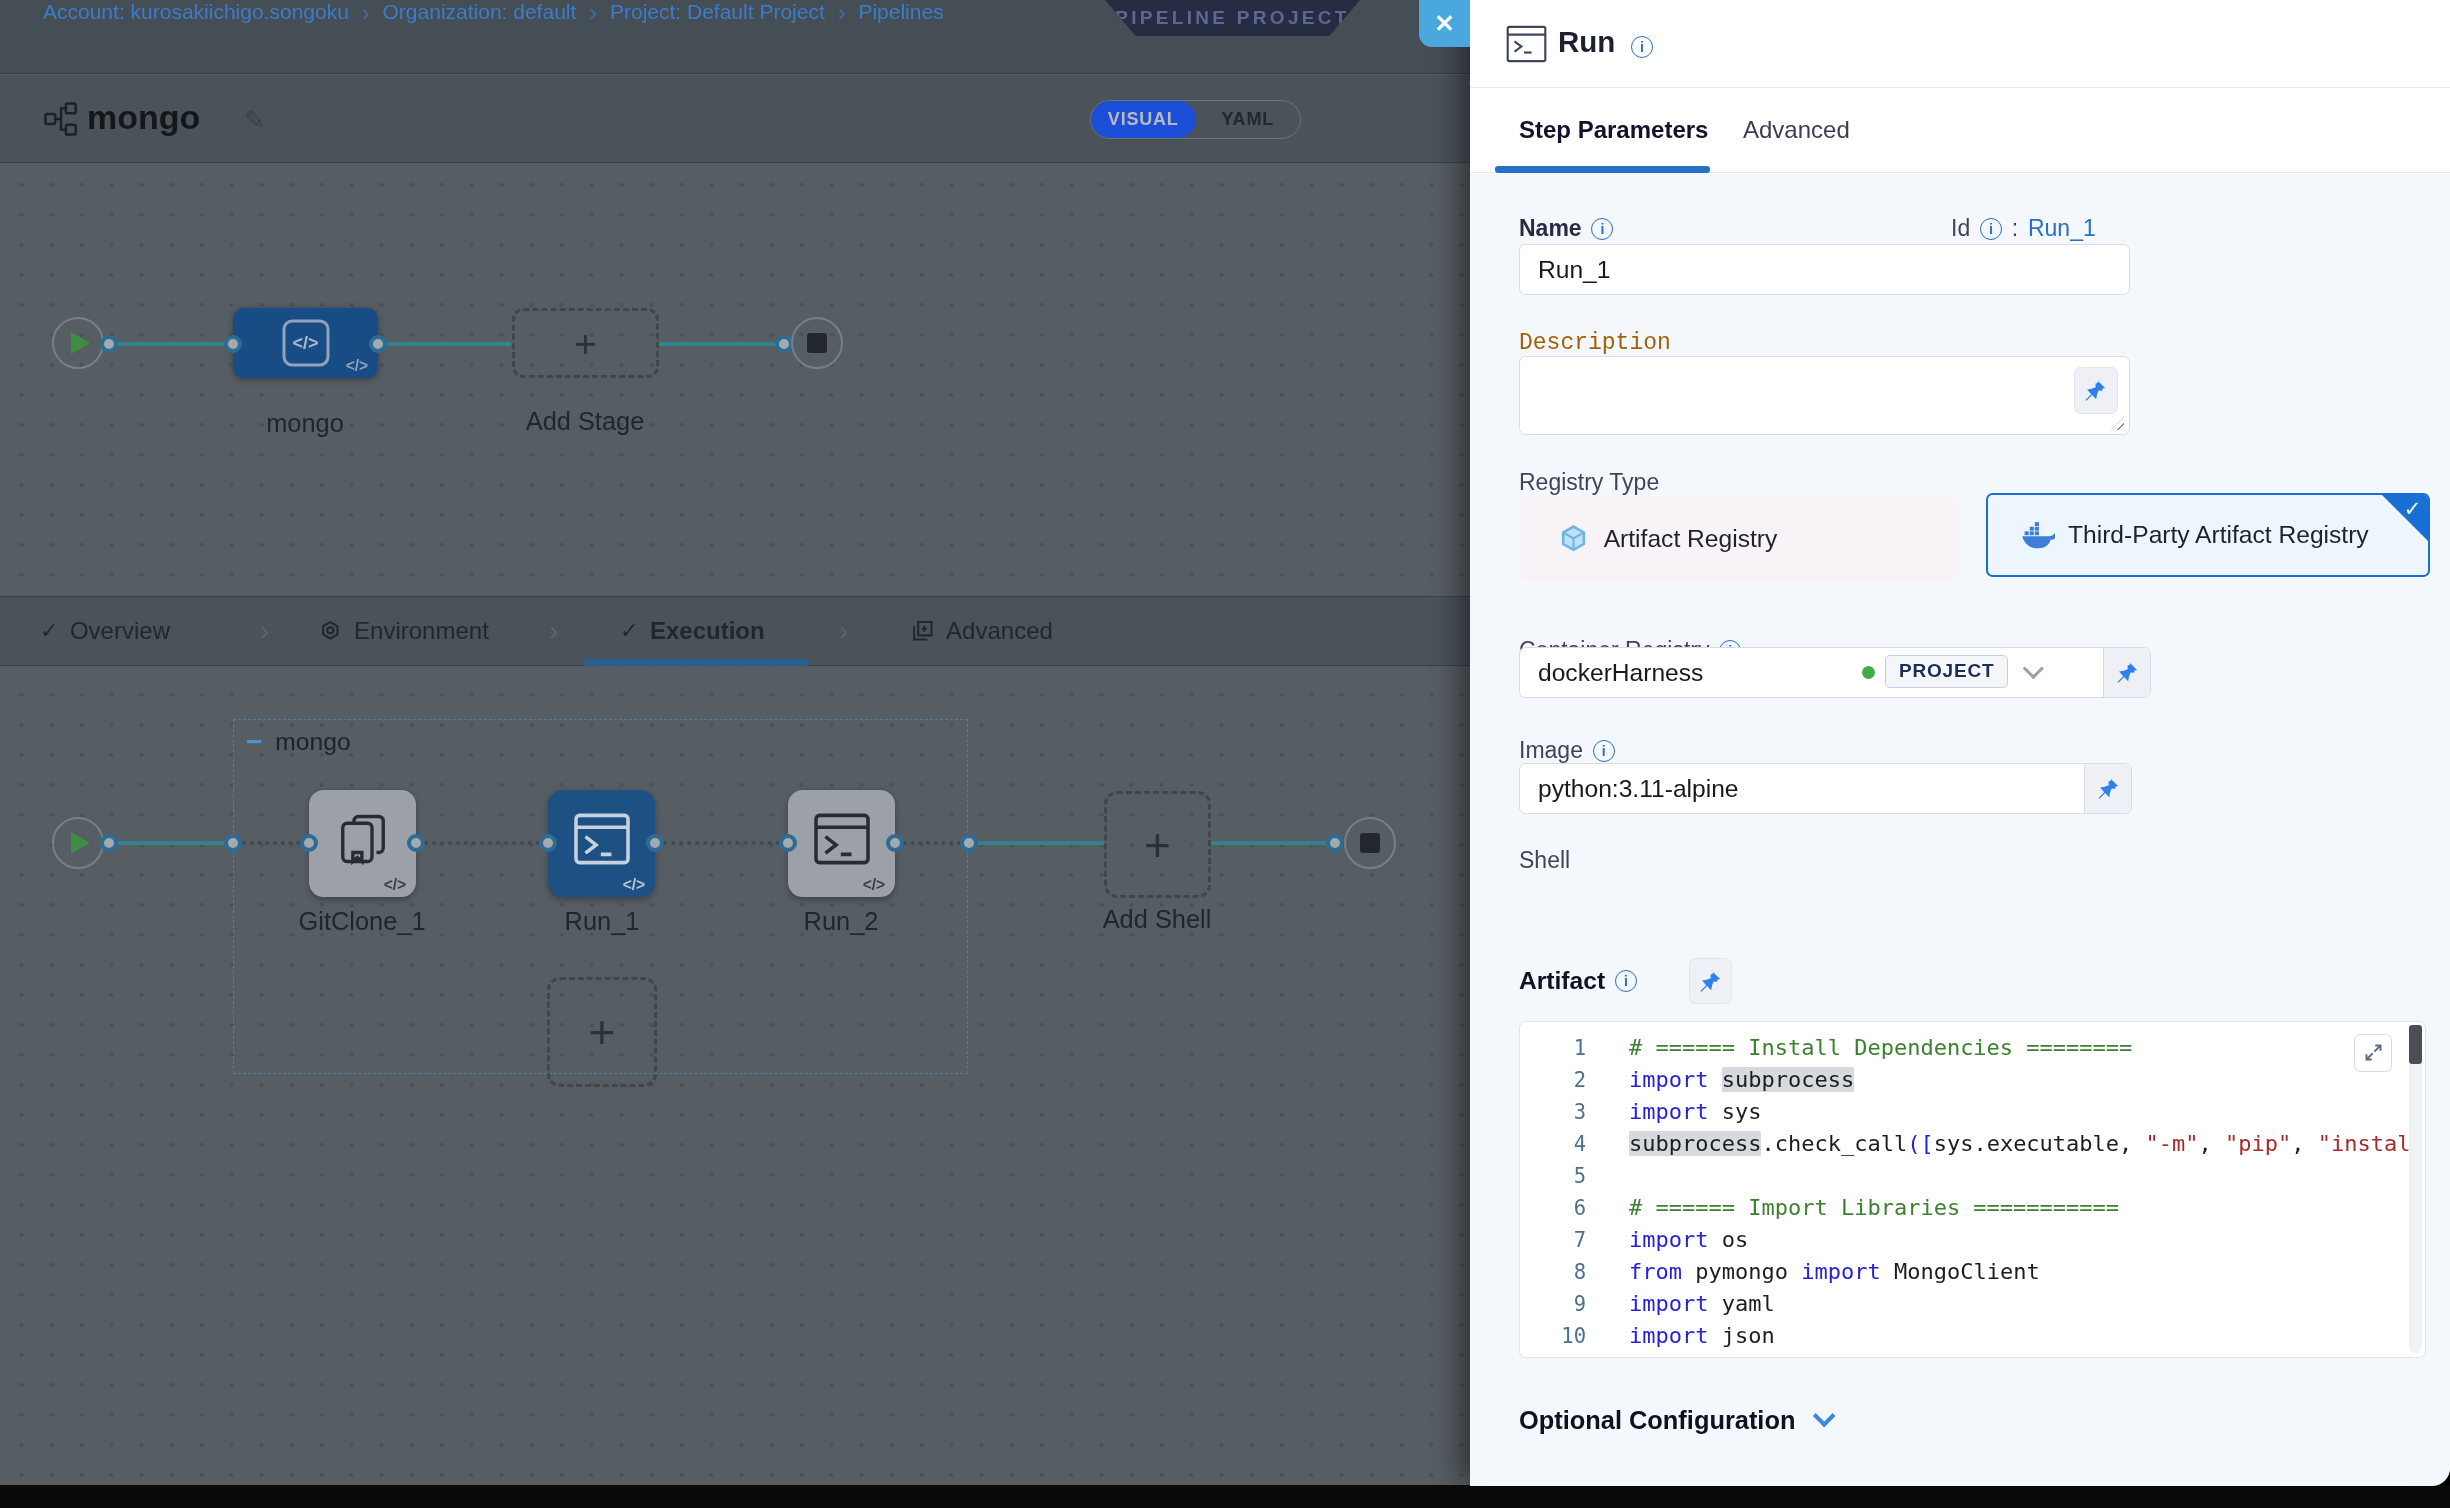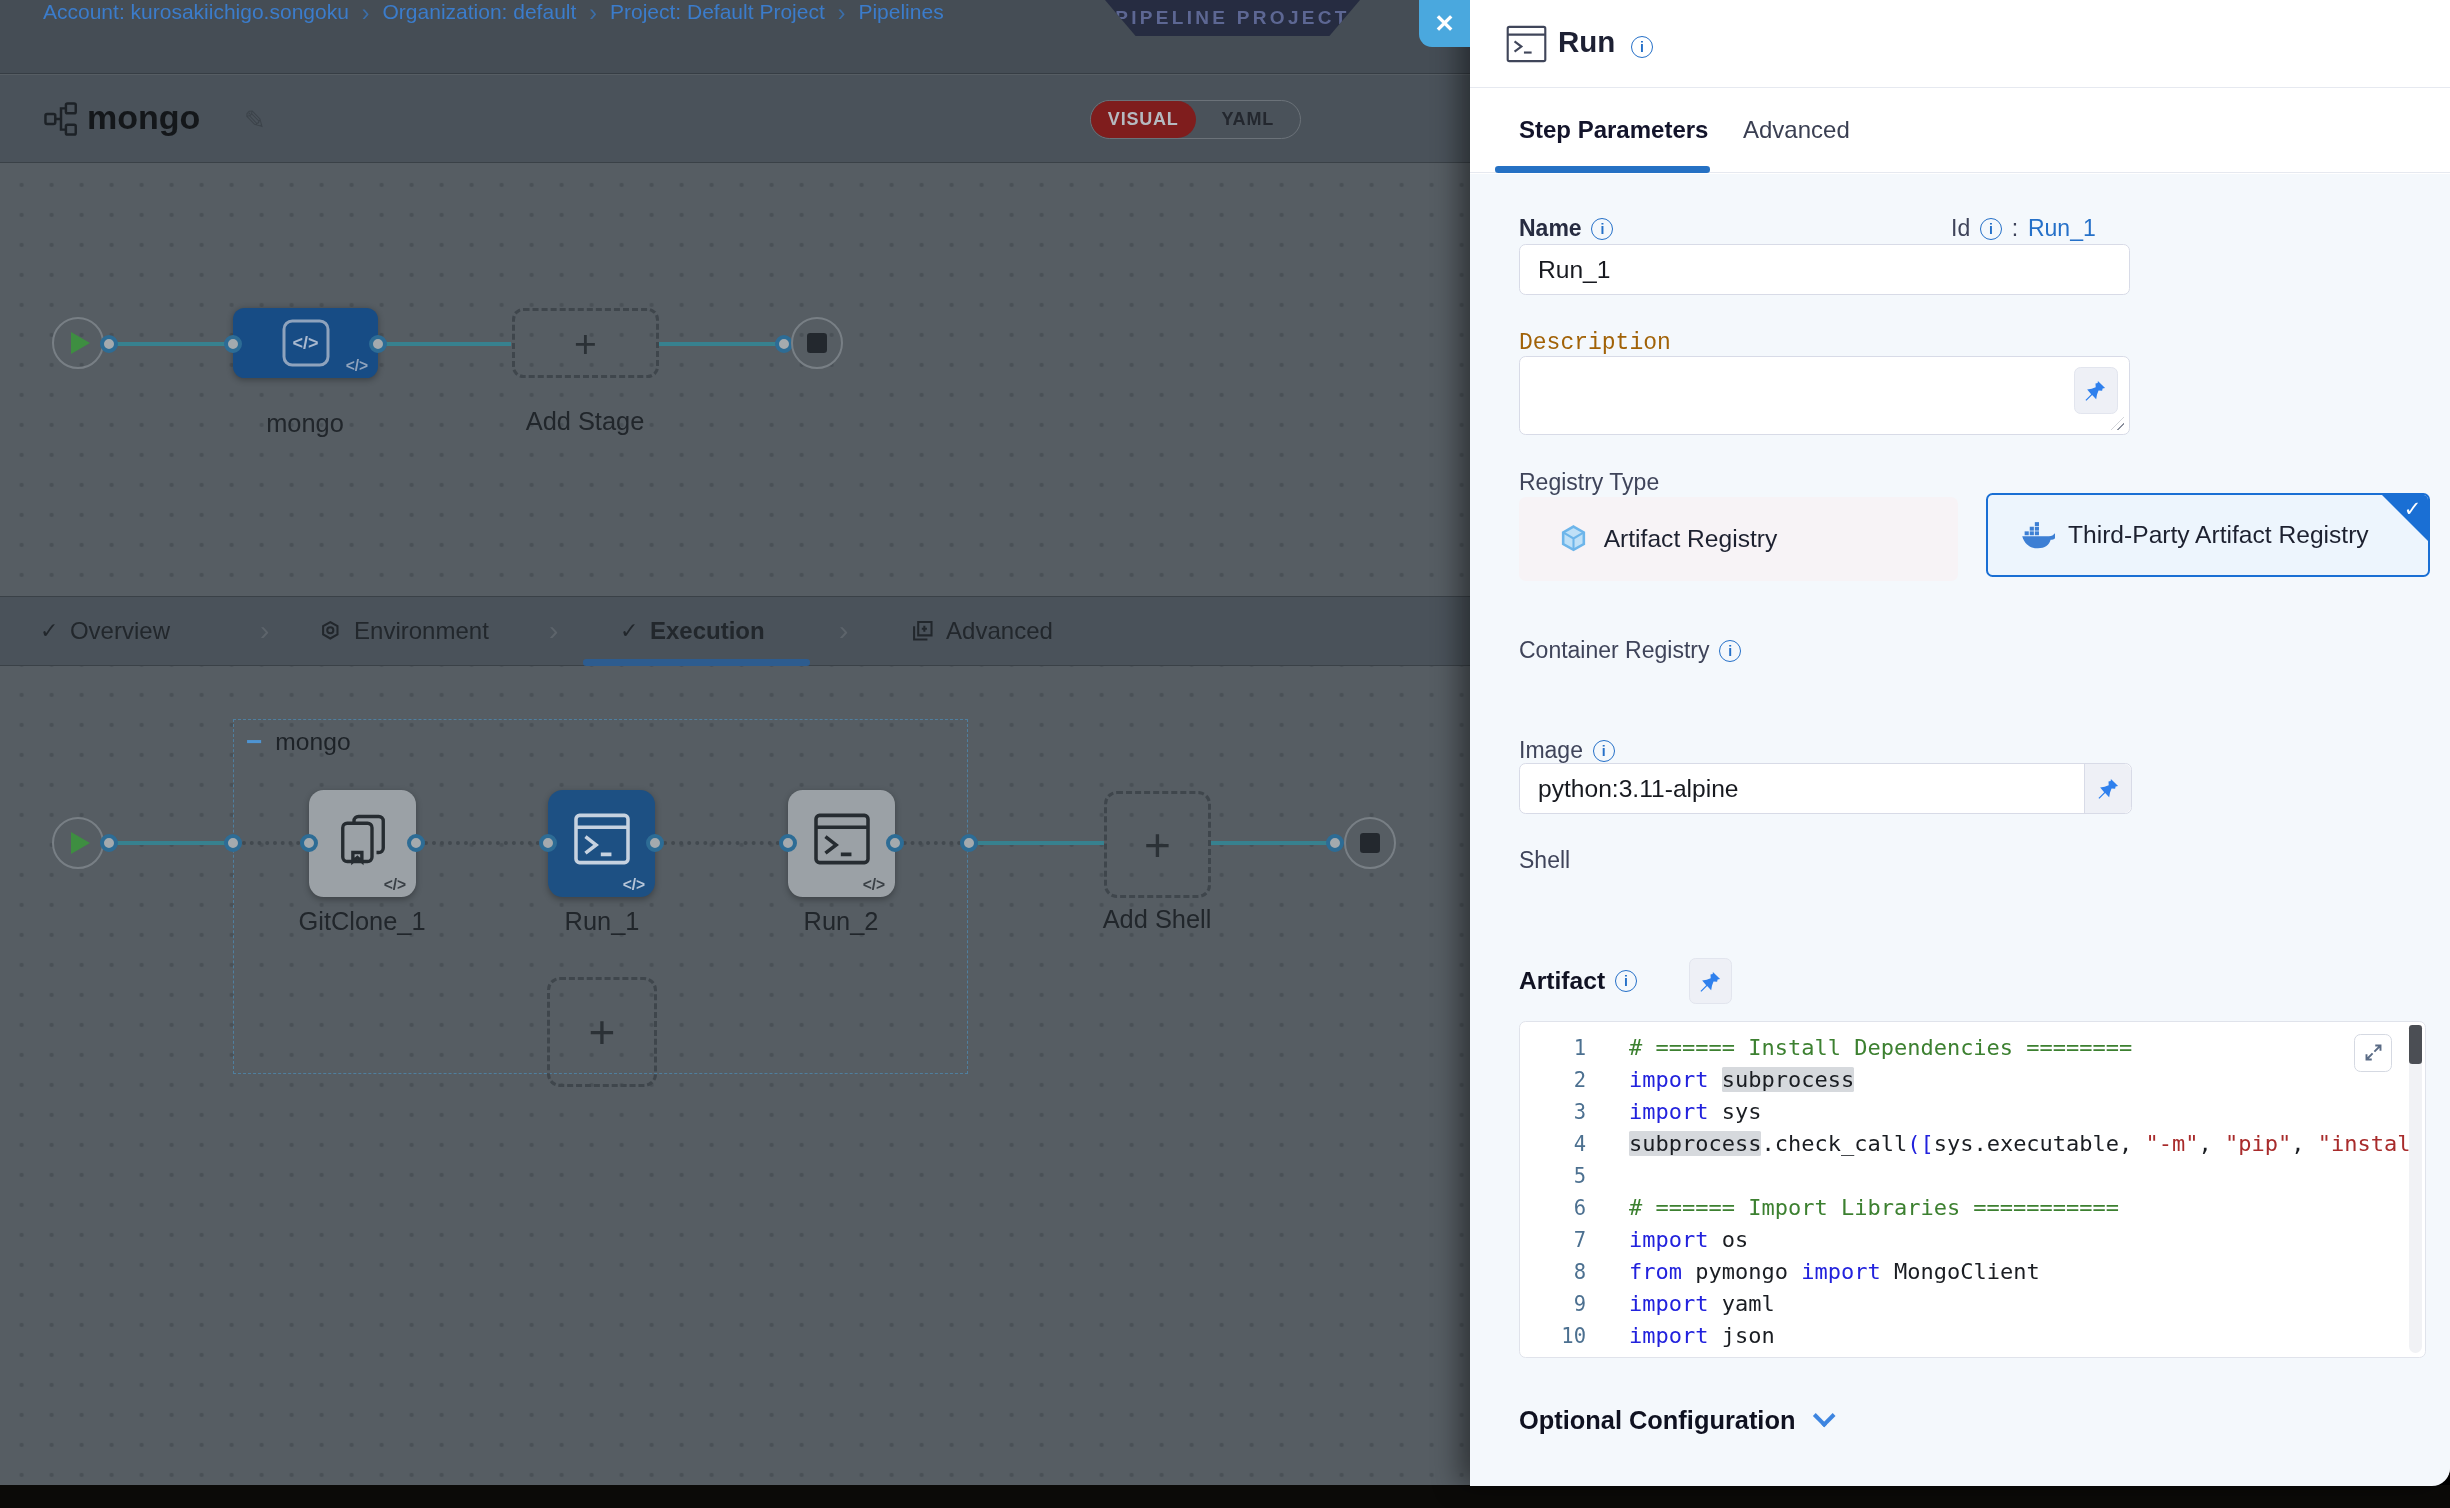--- a/index.html
+++ b/index.html
@@ -15,21 +15,21 @@
   .crumb { color:#3b7ccb; cursor:pointer; }
   .crumb-sep { color:#3b6ea8; padding:0 13px; font-size:23px; }
   #studio-badge { position:absolute; left:1105px; top:0; width:255px; height:36px; background:#262c41;
     clip-path:polygon(0 0,100% 0,88% 100%,12% 100%); color:#5d6793; font-size:19px; font-weight:bold;
     letter-spacing:3.3px; display:flex; align-items:center; justify-content:center; }
   #titlebar { position:absolute; left:0; top:75px; width:1470px; height:88px; background:#4a525a; border-bottom:1.6px solid #3a4147; }
   #pipe-title { position:absolute; left:87px; top:23px; font-size:34px; font-weight:bold; color:#14171a; }
   #edit-pencil { position:absolute; left:244px; top:29.5px; font-size:26px; color:#3c434a; }
   #view-toggle { position:absolute; left:1090px; top:24.6px; width:211px; height:39px; border:1.6px solid #6b7279; border-radius:21px; display:flex; }
   .seg { flex:1; display:flex; align-items:center; justify-content:center; font-size:18px; font-weight:bold; color:#23272e; letter-spacing:0.8px; }
-  .seg.on { background:#7f1d1d; color:#b5bac0; border-radius:19.7px; }
+  .seg.on { background:#1d4ed8; color:#b5bac0; border-radius:19.7px; }
 
   
   #canvas { position:absolute; left:0; top:165px; width:1470px; height:1320px;
     background-color:#565d63;
     background-image:radial-gradient(#4a5157 1.8px, transparent 2.4px);
     background-size:30px 30px; background-position:6.6px 4.9px; }
 
   .startc,.endc { position:absolute; width:52px; height:52px; border:2.5px solid #787f85; border-radius:50%; display:flex; align-items:center; justify-content:center; }
   .play { width:0; height:0; border-left:19.7px solid #3e8e41; border-top:11.5px solid transparent; border-bottom:11.5px solid transparent; margin-left:4.9px; }
   .stopsq { width:19.7px; height:19.7px; background:#23282e; border-radius:3.3px; }
@@ -370,20 +370,31 @@
           </svg>
         </span>
         <span style="margin-left:13px;font-size:24.6px;color:#1d2130;">Third-Party Artifact Registry</span>
         <div class="corner-tri"></div>
         <div class="corner-check">✓</div>
       </div>
 
       <div class="flabel" style="left:49px;top:442px;font-weight:normal;color:#3f445a;margin-top:21px;">
         <span>Container Registry</span>
         <i class="info-i">i</i>
+      </div>
+      <div class="inp" style="left:49px;top:473px;width:632px;height:51px;">
+        <span class="val">dockerHarness</span>
+        <span class="gdot" style="position:absolute;left:342px;top:18px;"></span>
+        <span class="scope-badge" style="position:absolute;left:365px;top:6.6px;">PROJECT</span>
+        <span class="chev" style="position:absolute;left:506px;top:19.7px;"></span>
+        <div class="pinbox">
+          <svg width="23" height="23" viewBox="0 0 24 24">
+              <path d="M14.5 2l7.5 7.5-2.6.5-.5 2.3-3.7-.2-1.6 4.2-.9 4.7-4.2-4.2-6 6-1-1 6-6L3.3 11l4.7-.9 4.2-1.6-.2-3.7 2.3-.5z" fill="#2f80ed"></path>
+            </svg>
+        </div>
       </div>
 
       <div class="flabel" style="left:49px;top:563px;font-weight:normal;color:#3f445a;">
         <span>Image</span>
         <i class="info-i">i</i>
       </div>
       <div class="inp" style="left:49px;top:589px;width:613px;height:51px;">
         <span class="val">python:3.11-alpine</span>
         <div class="pinbox" style="width:47px;">
           <svg width="23" height="23" viewBox="0 0 24 24">

